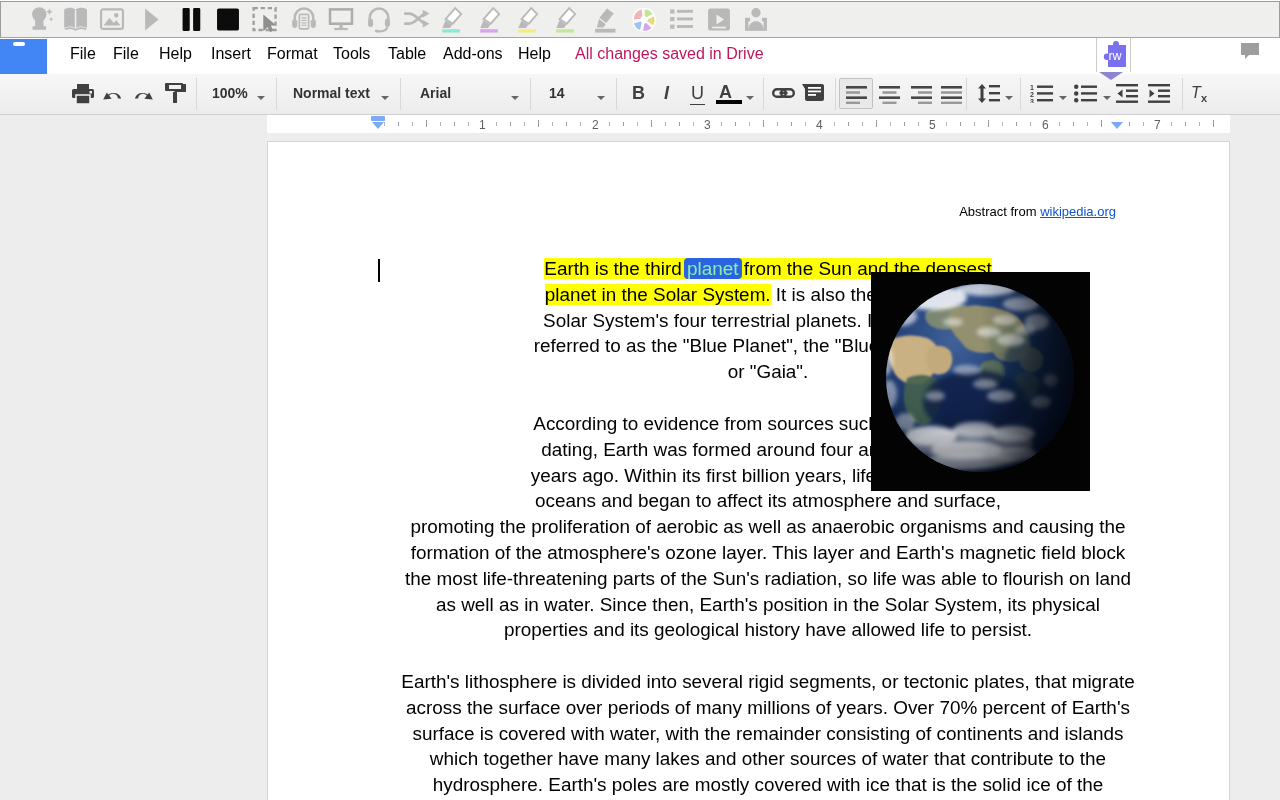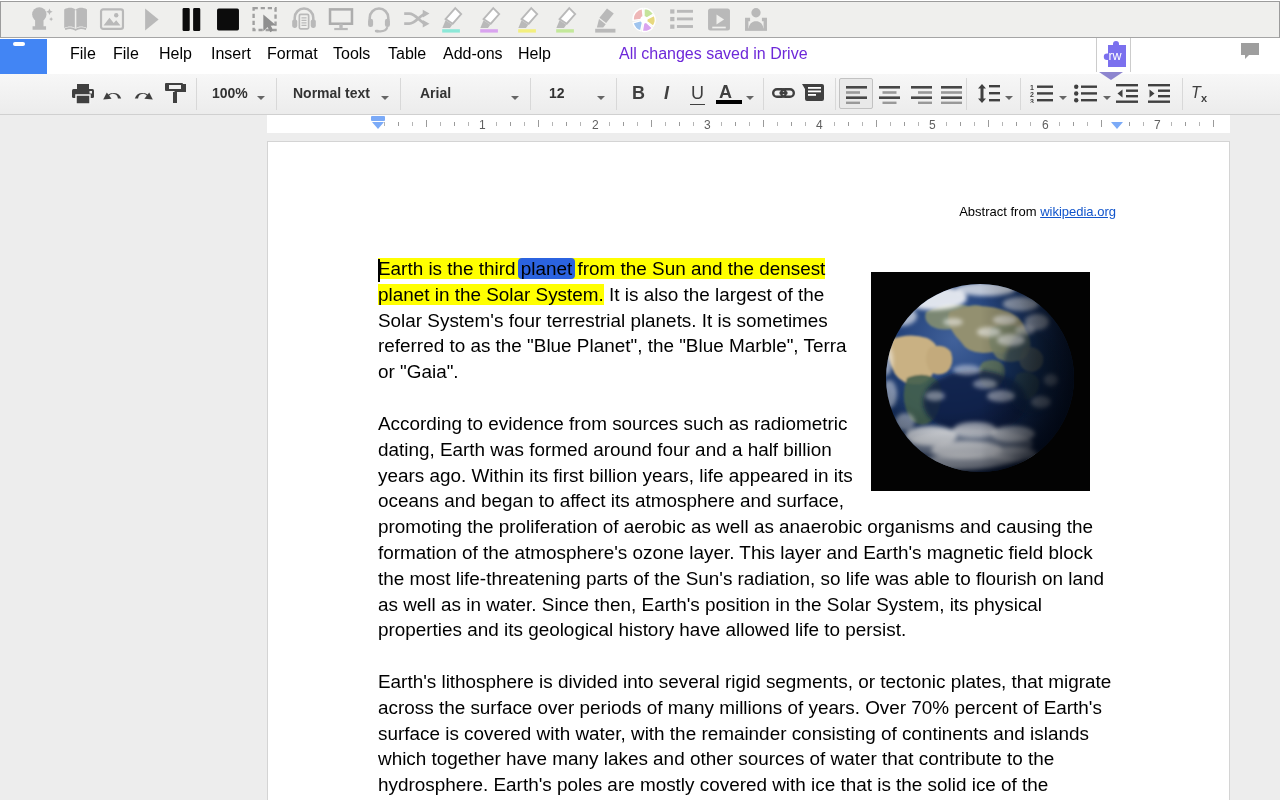--- a/index.html
+++ b/index.html
@@ -8,21 +8,21 @@
 .abs { position:absolute; }
 
 #extbar { position:absolute; left:0; top:1px; width:1280px; height:37px;
   background:#efefed; border:1px solid #9c9c9c; border-bottom:1px solid #a5a5a5; }
 .eicon { position:absolute; top:6px; width:28px; height:27px; }
 
 #menurow { position:absolute; left:0; top:39px; width:1112px; height:35px; background:#fff; }
 #bluetab { position:absolute; left:0; top:39px; width:47px; height:35px; background:#4285f4; z-index:5; }
 #bluetab .bar { position:absolute; left:13px; top:3px; width:12px; height:4px; background:#fff; border-radius:2px; }
 .menu { position:absolute; top:6px; font-size:16px; color:#000; }
-#saved { position:absolute; top:6px; left:575px; font-size:16px; color:#6d28d9;margin-left:44px; }
+#saved { position:absolute; top:6px; left:575px; font-size:16px; color:#be185d; }
 #commenticon { position:absolute; left:1240px; top:42px; }
 
 #rwbox { z-index:11; position:absolute; left:1096px; top:38px; width:35px; height:34px; background:#fff;
   border-left:1px solid #ccc; border-right:1px solid #ccc; }
 #rwtri { z-index:12; position:absolute; left:1099px; top:72px; width:0; height:0;
   border-left:12px solid transparent; border-right:12px solid transparent; border-top:8px solid #8d85cf; }
 
 #toolrow { position:absolute; left:0; top:74px; width:1280px; height:41px;
   background:linear-gradient(#f7f7f7,#ececec); border-bottom:1px solid #d0d0d0; }
 .sep { position:absolute; top:4px; width:1px; height:32px; background:#d8d8d8; }
@@ -31,27 +31,27 @@
   border-left:4px solid transparent; border-right:4px solid transparent; border-top:4px solid #666; }
 .ticon { position:absolute; }
 
 #rulerrow { position:absolute; left:0; top:115px; width:1280px; height:19px; background:#ededed; }
 #rulerwhite { position:absolute; left:267px; top:0; width:963px; height:18px; background:#fff; }
 .rnum { position:absolute; top:3px; font-size:12px; color:#5f5f5f; }
 .tick { position:absolute; background:#9a9a9a; }
 
 #docbg { position:absolute; left:0; top:134px; width:1280px; height:666px; background:#ededed; }
 #page { position:absolute; left:267px; top:7px; width:963px; height:659px; background:#fff;
-  border:1px solid #d4d4d4; border-bottom:none; }
+  border:1px solid #d4d4d4; border-bottom:none;text-align:center; }
 #abstract { position:absolute; top:62px; right:113px; font-size:13px; color:#000; }
 #abstract a { color:#1155cc; text-decoration:underline; }
 #bodytext { position:absolute; left:110px; top:114px; width:780px;
   font-size:18.9px; line-height:25.82px; color:#000; }
 .hl { background:#ffff00; }
-.selword { background:#2b63e0; color:#000000; border-radius:4px; padding:0 3px; margin:0 -3px; }
+.selword { background:#2b63e0; color:#86efac; border-radius:4px; padding:0 3px; margin:0 -3px; }
 #caret { z-index:3; position:absolute; left:110px; top:117px; width:2px; height:23px; background:#000; }
 </style>
 </head>
 <body>
 <div id="extbar"></div>
 <div id="extIcons">
 <svg class="eicon" style="left:27px" width="32" height="32" viewBox="0 0 32 32">
       <circle cx="14" cy="10" r="8.5" fill="#b9b9b9"></circle>
       <path d="M9 16 h10 v8 h3 v4 H6 v-4 h3 z" fill="#b9b9b9"></path>
       <path d="M26 3 l1.2 2.6 2.6 1.2 -2.6 1.2 -1.2 2.6 -1.2 -2.6 -2.6 -1.2 2.6 -1.2 z" fill="#b9b9b9"></path>
@@ -215,21 +215,21 @@
 <div class="sep" style="left:530px;top:78px"></div>
 <div class="sep" style="left:616px;top:78px"></div>
 <div class="sep" style="left:763px;top:78px"></div>
 <div class="sep" style="left:835px;top:78px"></div>
 <div class="sep" style="left:966px;top:78px"></div>
 <div class="sep" style="left:1020px;top:78px"></div>
 <div class="sep" style="left:1182px;top:78px"></div>
 <span class="tbtxt" style="left:212px">100%</span>
 <span class="tbtxt" style="left:293px">Normal text</span>
 <span class="tbtxt" style="left:420px">Arial</span>
-<span class="tbtxt" style="left:549px">12</span>
+<span class="tbtxt" style="left:549px">14</span>
 <div class="drop" style="left:257px"></div>
 <div class="drop" style="left:381px"></div>
 <div class="drop" style="left:511px"></div>
 <div class="drop" style="left:597px"></div>
 <div class="drop" style="left:746px"></div>
 <div class="drop" style="left:1005px"></div>
 <div class="drop" style="left:1059px"></div>
 <div class="drop" style="left:1103px"></div>
 <span class="abs" style="left:632px;top:83px;font-size:18px;font-weight:bold;color:#404040">B</span>
 <span class="abs" style="left:664px;top:83px;font-size:18px;font-style:italic;font-weight:bold;color:#404040">I</span>

